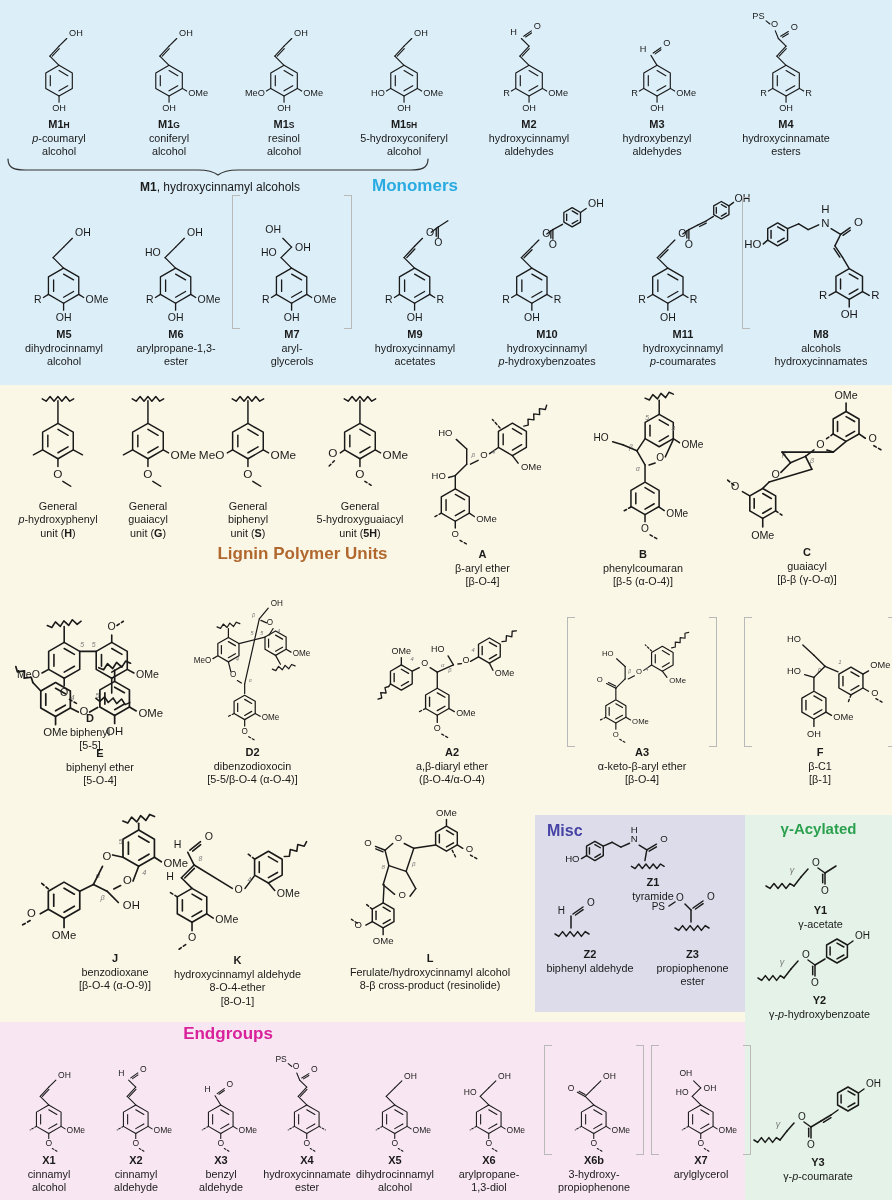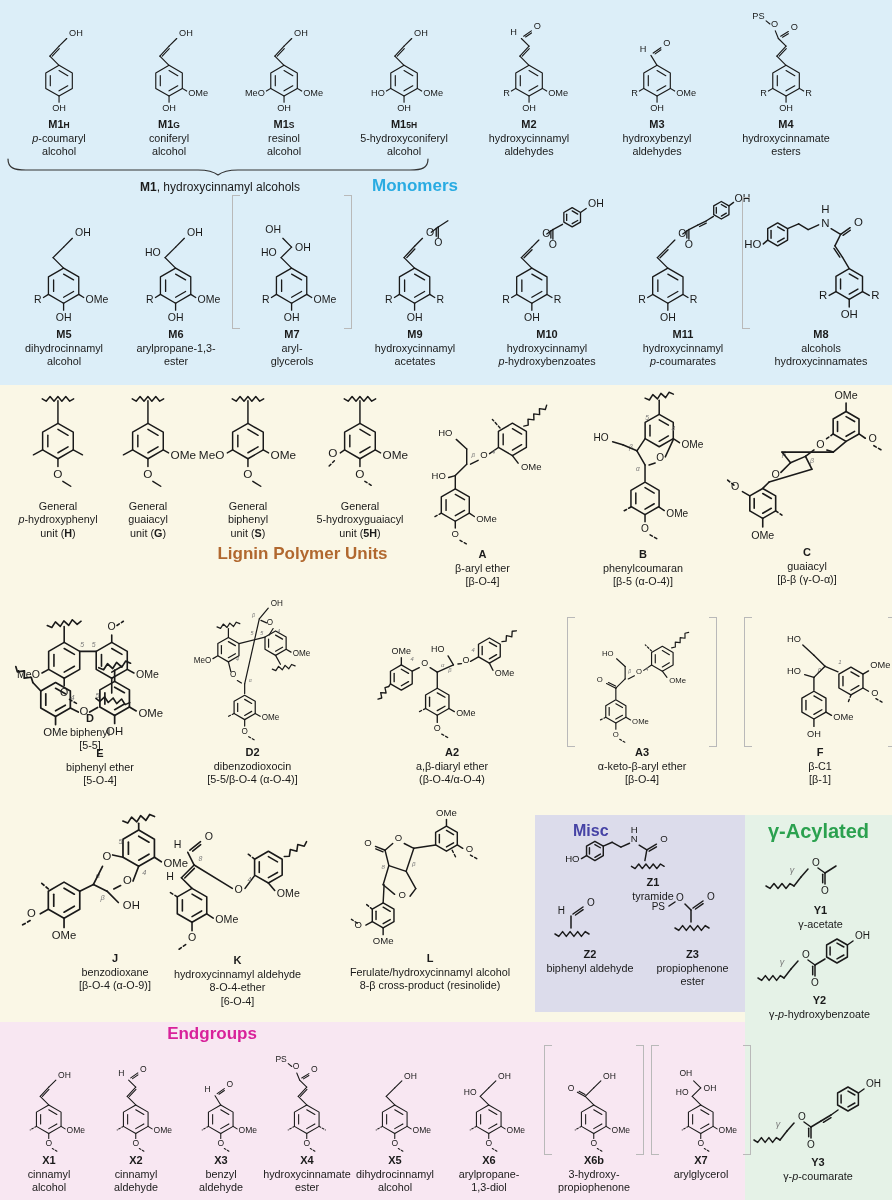--- a/index.html
+++ b/index.html
@@ -32,23 +32,23 @@
   <div class="sec" id="sec-gamma" style="left: 745px; top: 815px; width: 147px; height: 385px; background: rgb(229, 242, 231);"></div>
   <div class="sec" id="sec-endgroups" style="left: 0px; top: 1022px; width: 745px; height: 178px; background: rgb(248, 231, 242);"></div>
 
   <svg id="brace" width="424" height="20" viewBox="0 0 424 20">
     <path d="M2,2 C2,11 8,13 20,13 L192,13 C202,13 207,14 212,18 C217,14 222,13 232,13 L404,13 C416,13 422,11 422,2"></path>
   </svg>
   <div id="brace-caption"><b>M1</b>, hydroxycinnamyl alcohols</div>
 
   <div class="title" style="left: 330px; top: 176px; width: 170px; font-size: 17px; color: rgb(41, 171, 226);">Monomers</div>
   <div class="title" style="left: 205px; top: 544px; width: 195px; font-size: 17px; color: rgb(177, 104, 47);">Lignin Polymer Units</div>
-  <div class="title" style="left: 547px; top: 822px; width: 60px; text-align: left; font-size: 16px; color: rgb(70, 67, 165); margin-left: 26px;">Misc</div>
-  <div class="title" style="left: 752px; top: 820px; width: 133px; font-size: 20px; color: rgb(43, 161, 79);">γ-Acylated</div>
-  <div class="title" style="left: 132px; top: 1024px; width: 160px; font-size: 17px; color: rgb(216, 33, 154);">Endgroups</div>
+  <div class="title" style="left: 547px; top: 822px; width: 60px; text-align: left; font-size: 16px; color: rgb(70, 67, 165);">Misc</div>
+  <div class="title" style="left: 752px; top: 820px; width: 133px; font-size: 15px; color: rgb(43, 161, 79);">γ-Acylated</div>
+  <div class="title" style="left: 148px; top: 1024px; width: 160px; font-size: 17px; color: rgb(216, 33, 154);">Endgroups</div>
 
   <div id="cards">
       <div class="card" style="left:6px;top:4px;width:106px">
    <div class="struct" style="height:112px">
           <svg width="92.1" height="112" viewBox="0 0 120 146">
             <path d="M60,80L77.3,90L77.3,110L60,120L42.7,110L42.7,90Z"></path>
             <line x1="60.0" y1="86.8" x2="71.4" y2="93.4" stroke-width="1.2"></line>
             <line x1="71.4" y1="106.6" x2="60.0" y2="113.2" stroke-width="1.2"></line>
             <line x1="48.6" y1="106.6" x2="48.6" y2="93.4" stroke-width="1.2"></line>
             <line x1="60" y1="120" x2="60" y2="128"></line>
@@ -960,21 +960,21 @@
             <line x1="113.4" y1="57.0" x2="113.4" y2="47.0" stroke-width="1.2"></line>
             <line x1="109" y1="44.5" x2="102" y2="39" stroke-dasharray="2.6,2.4" stroke-width="1.1"></line>
             <path d="M137,42L141.8,41.7L142.7,35.3L148.8,37.0L149.7,30.7L155.8,32.3L158.0,28.0" stroke-width="1.2"></path>
             <line x1="122" y1="67" x2="128" y2="74"></line>
             <text x="130" y="80" text-anchor="start" font-size="10" fill="#1a1a1a">OMe</text>
           </svg>
         </div>
         <div class="code"><span>K</span><span class="sub"></span></div>
         <div class="nm">hydroxycinnamyl aldehyde</div>
         <div class="nm">8-O-4-ether</div>
-        <div class="nm">[6-O-4]</div>
+        <div class="nm">[8-O-1]</div>
       </div>
       <div class="card" style="left:335px;top:808px;width:190px">
    <div class="struct" style="height:142px">
           <svg width="182.3" height="142" viewBox="0 0 190 148">
             <text x="34" y="40" text-anchor="end" font-size="10" fill="#1a1a1a">O</text>
             <line x1="38" y1="40" x2="48" y2="44"></line>
             <line x1="38.3" y1="42.6" x2="45.9" y2="45.7"></line>
             <text x="62" y="34" text-anchor="middle" font-size="10" fill="#1a1a1a">O</text>
             <line x1="48" y1="44" x2="56" y2="37"></line>
             <line x1="68" y1="37" x2="78" y2="42"></line>

